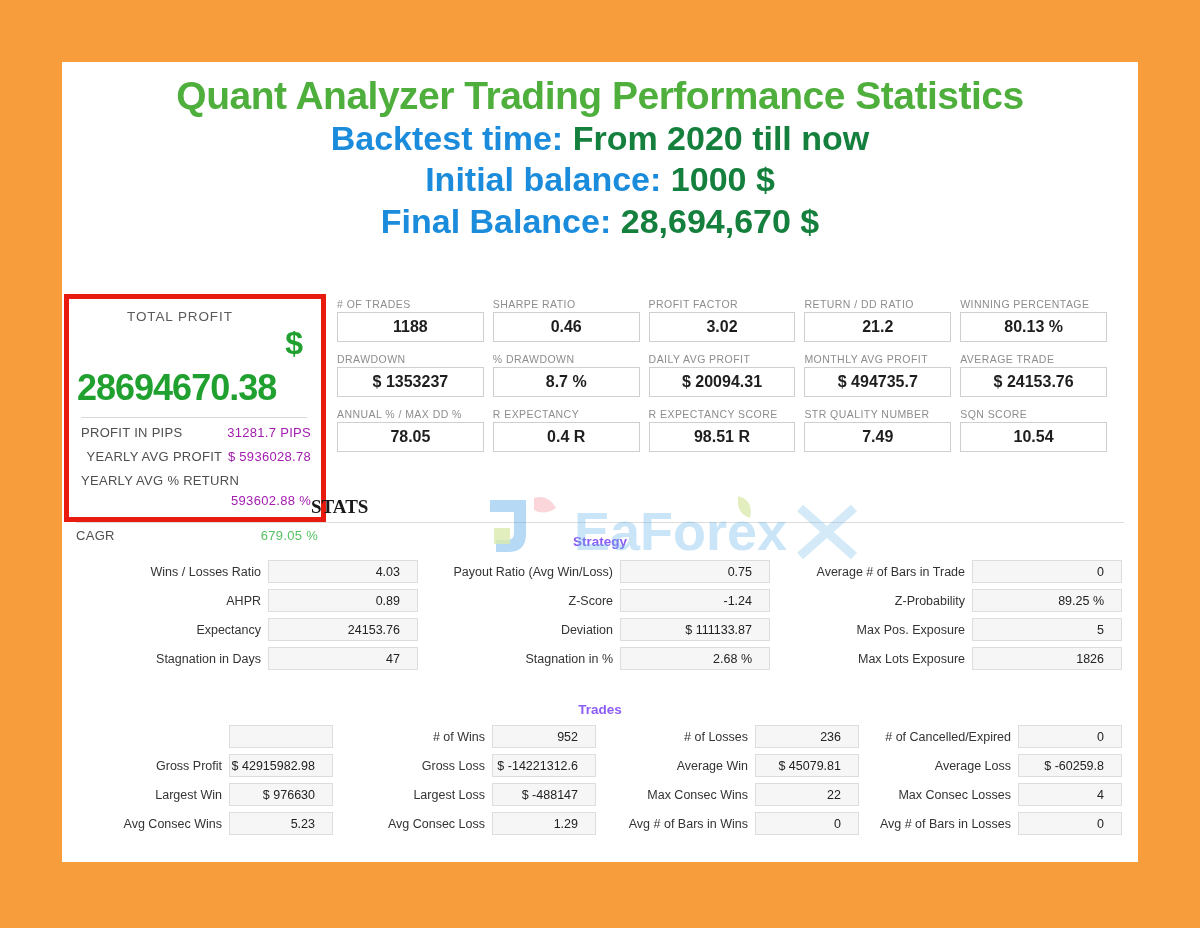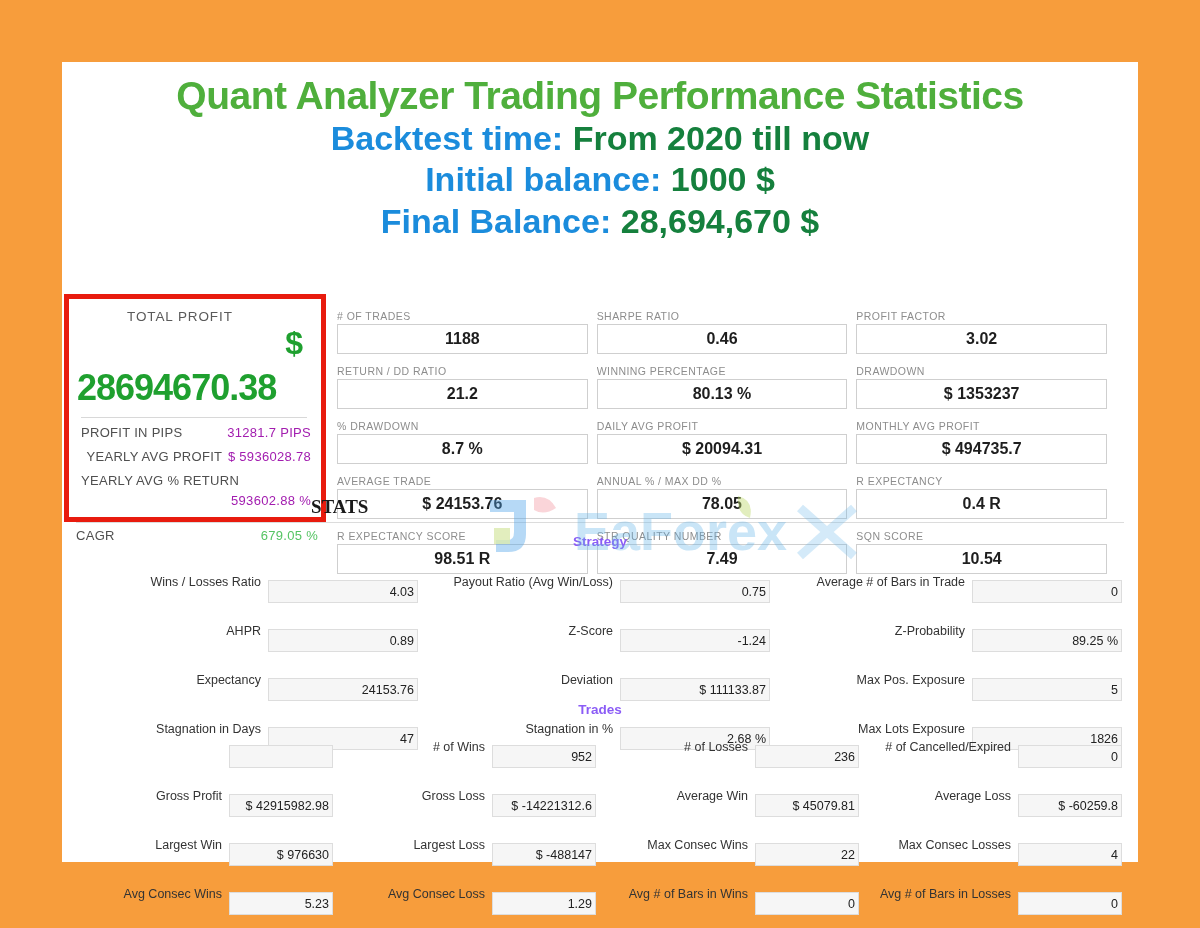--- a/index.html
+++ b/index.html
@@ -83,24 +83,24 @@
   .cagr .v { color: #55C463; float: right; padding-right: 8px; }
 
   .stats-word {
     position: absolute; left: 249px; top: 434px;
     font-size: 19px; font-weight: bold; color: #1A1A1A;
     font-family: "Liberation Serif", serif; z-index: 5;
   }
 
   
   .stat-grid {
-    position: absolute; left: 275px; top: 248px;
+    position: absolute; left: 275px; top: 236px;
     width: 770px;
     display: grid;
-    grid-template-columns: repeat(3, 1fr);
+    grid-template-columns: repeat(5, 1fr);
     column-gap: 9px; row-gap: 11px;
   }
   .stat-cell { width: 100%; }
   .stat-cap {
     font-size: 10.5px; color: #8D8D8D; letter-spacing: .45px;
     margin-bottom: 2px; white-space: nowrap; overflow: hidden;
   }
   .stat-box {
     height: 30px; border: 1px solid #CFCFCF; background: #fff;
     display: flex; align-items: center; justify-content: center;
@@ -135,22 +135,22 @@
   }
   .pair { display: flex; align-items: center; gap: 7px; }
   .pair-label {
     flex: 1 1 auto; text-align: right;
     font-size: 12.5px; color: #333; white-space: nowrap;
   }
   .pair-val {
     flex: 0 0 auto; width: 104px; height: 23px;
     border: 1px solid #DDDDDD; background: #F6F6F6;
     display: flex; align-items: center; justify-content: flex-end;
-    padding-right: 3px; font-size: 12.5px; color: #222;
-    white-space: nowrap; overflow: hidden; margin-top: 20px;
+    padding-right: 17px; font-size: 12.5px; color: #222;
+    white-space: nowrap; overflow: hidden;
   }
   .pair-grid.strategy .pair-val { width: 150px; }
   .pair-val.empty { color: transparent; }
 </style>
 </head>
 <body>
 
 <div id="root">
   <div class="card">
 

